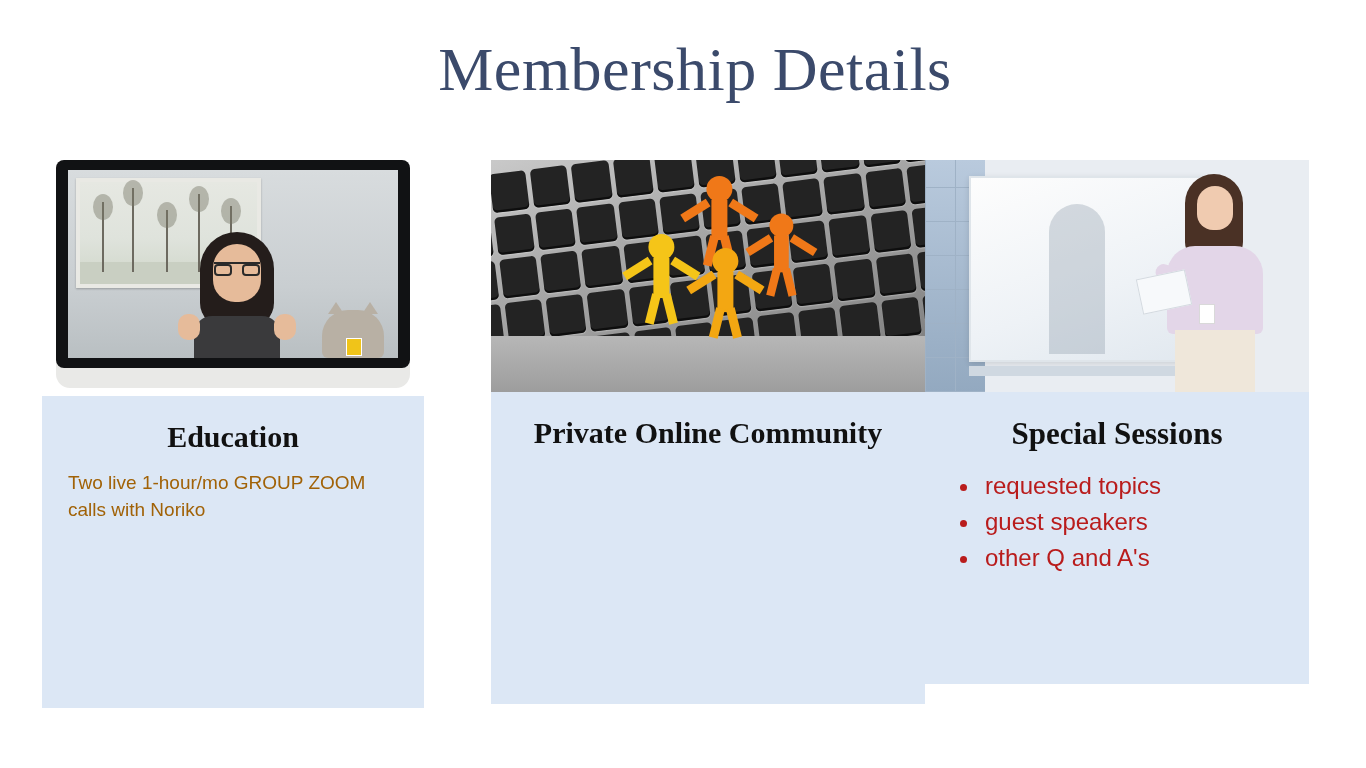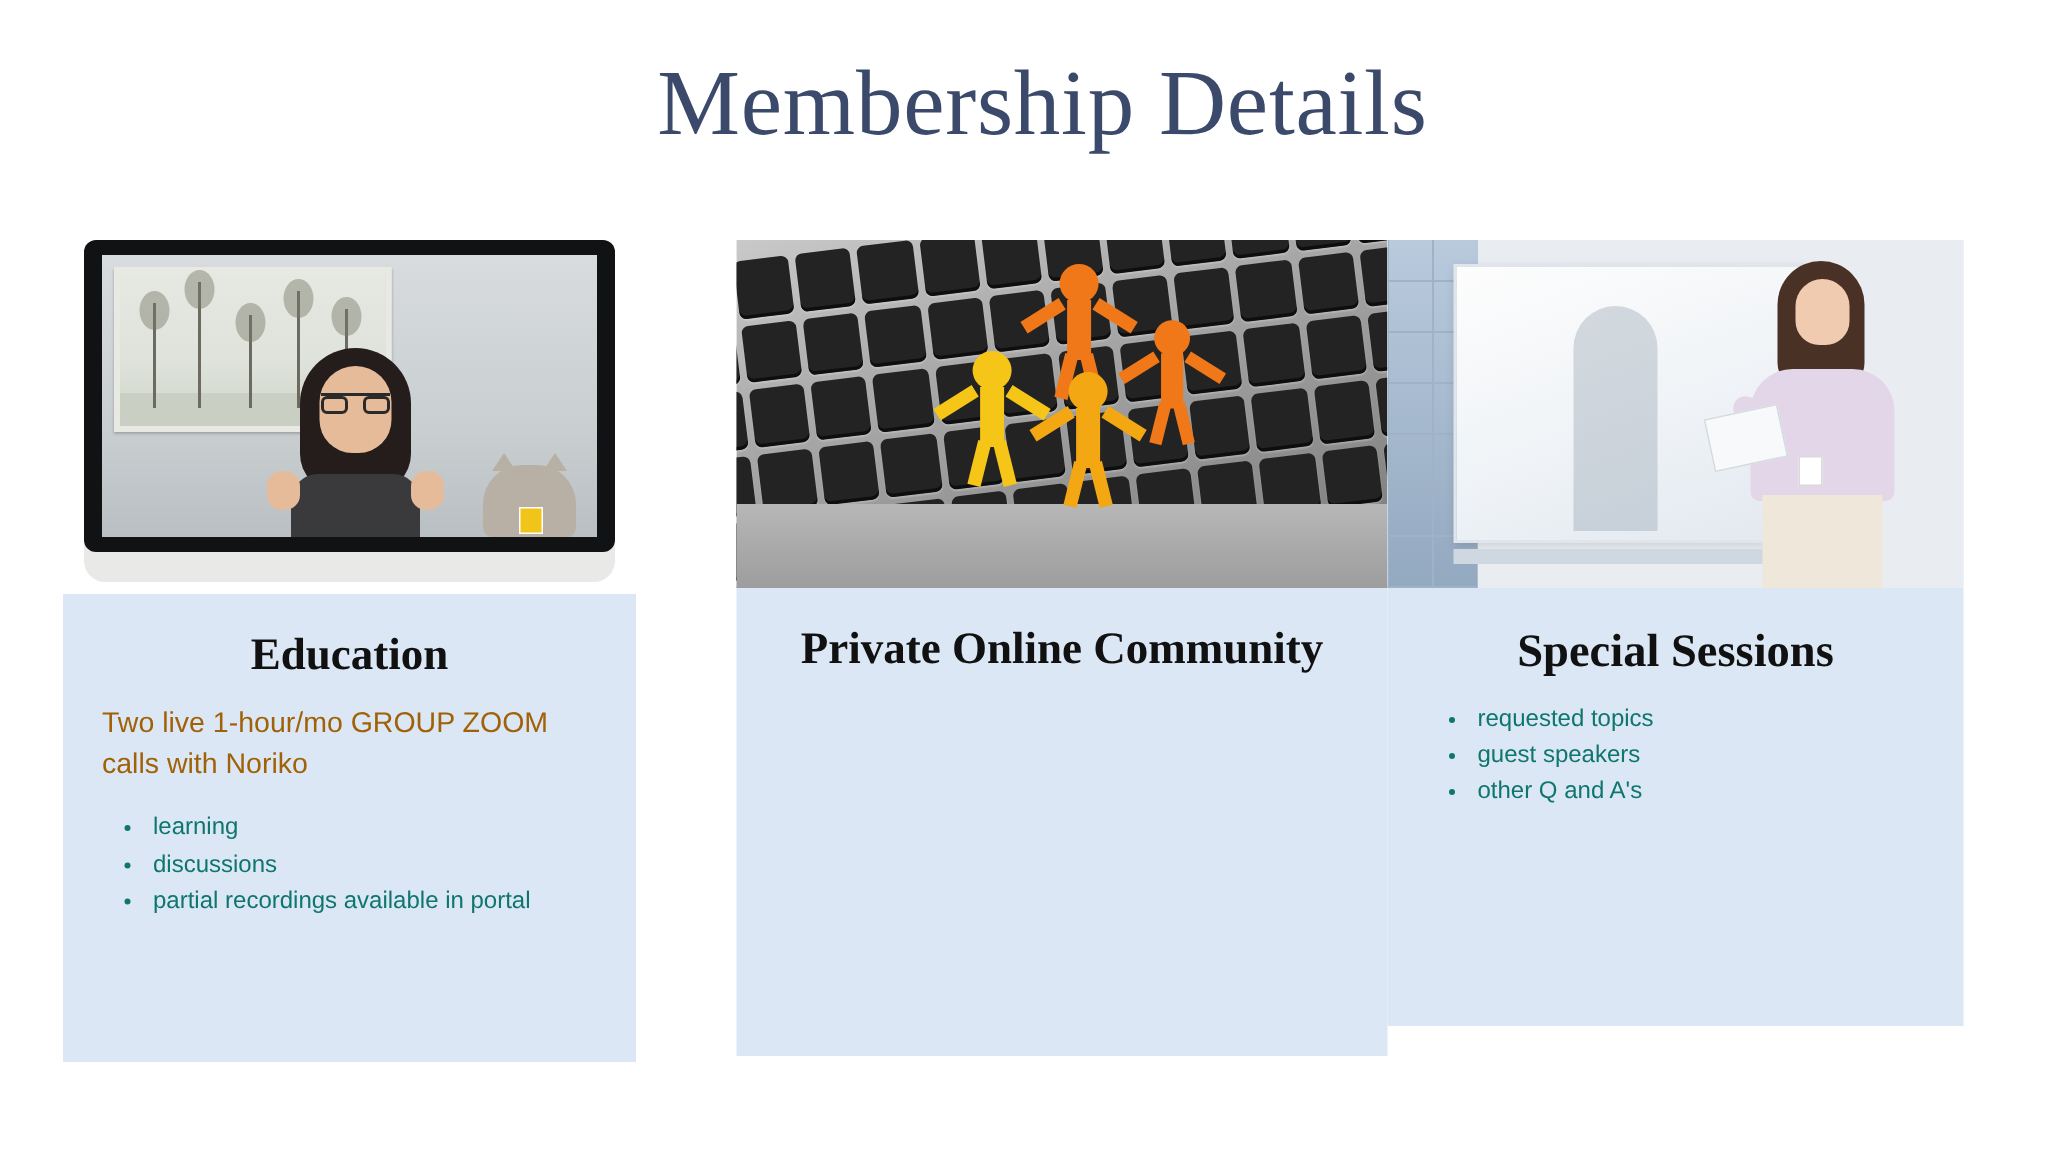--- a/index.html
+++ b/index.html
@@ -72,22 +72,22 @@
     font-size: 19px;
     color: #a16207;
     line-height: 1.42;
     margin-bottom: 16px;
   }
   ul.bullets {
     margin: 0 0 0 30px;
     padding: 0;
   }
   ul.bullets li {
-    font-size: 16px;
-    color: #0f766e;
+    font-size: 24px;
+    color: #b91c1c;
     line-height: 1.46;
     margin-bottom: 1px;
     padding-left: 4px;
   }
 
   
   .laptop-wrap {
     position: absolute;
     left: 14px; top: 0;
     width: 354px; height: 236px;
@@ -394,25 +394,20 @@
             <div class="cat"></div>
             <div class="badge-sm"></div>
           </div>
         </div>
       </div>
     </div>
 
     <div class="panel panel-1">
       <div class="card-title">Education</div>
       <div class="lead">Two live 1-hour/mo GROUP ZOOM calls with Noriko</div>
-      <ul class="bullets">
-        <li>learning</li>
-        <li>discussions</li>
-        <li>partial recordings available in portal</li>
-      </ul>
     </div>
   </div>
 
   <div class="col col-2">
 
     <div class="media media-2">
       <div class="kbd">
         <div class="kbd-keys">
           <div class="key"></div>
             <div class="key"></div>

